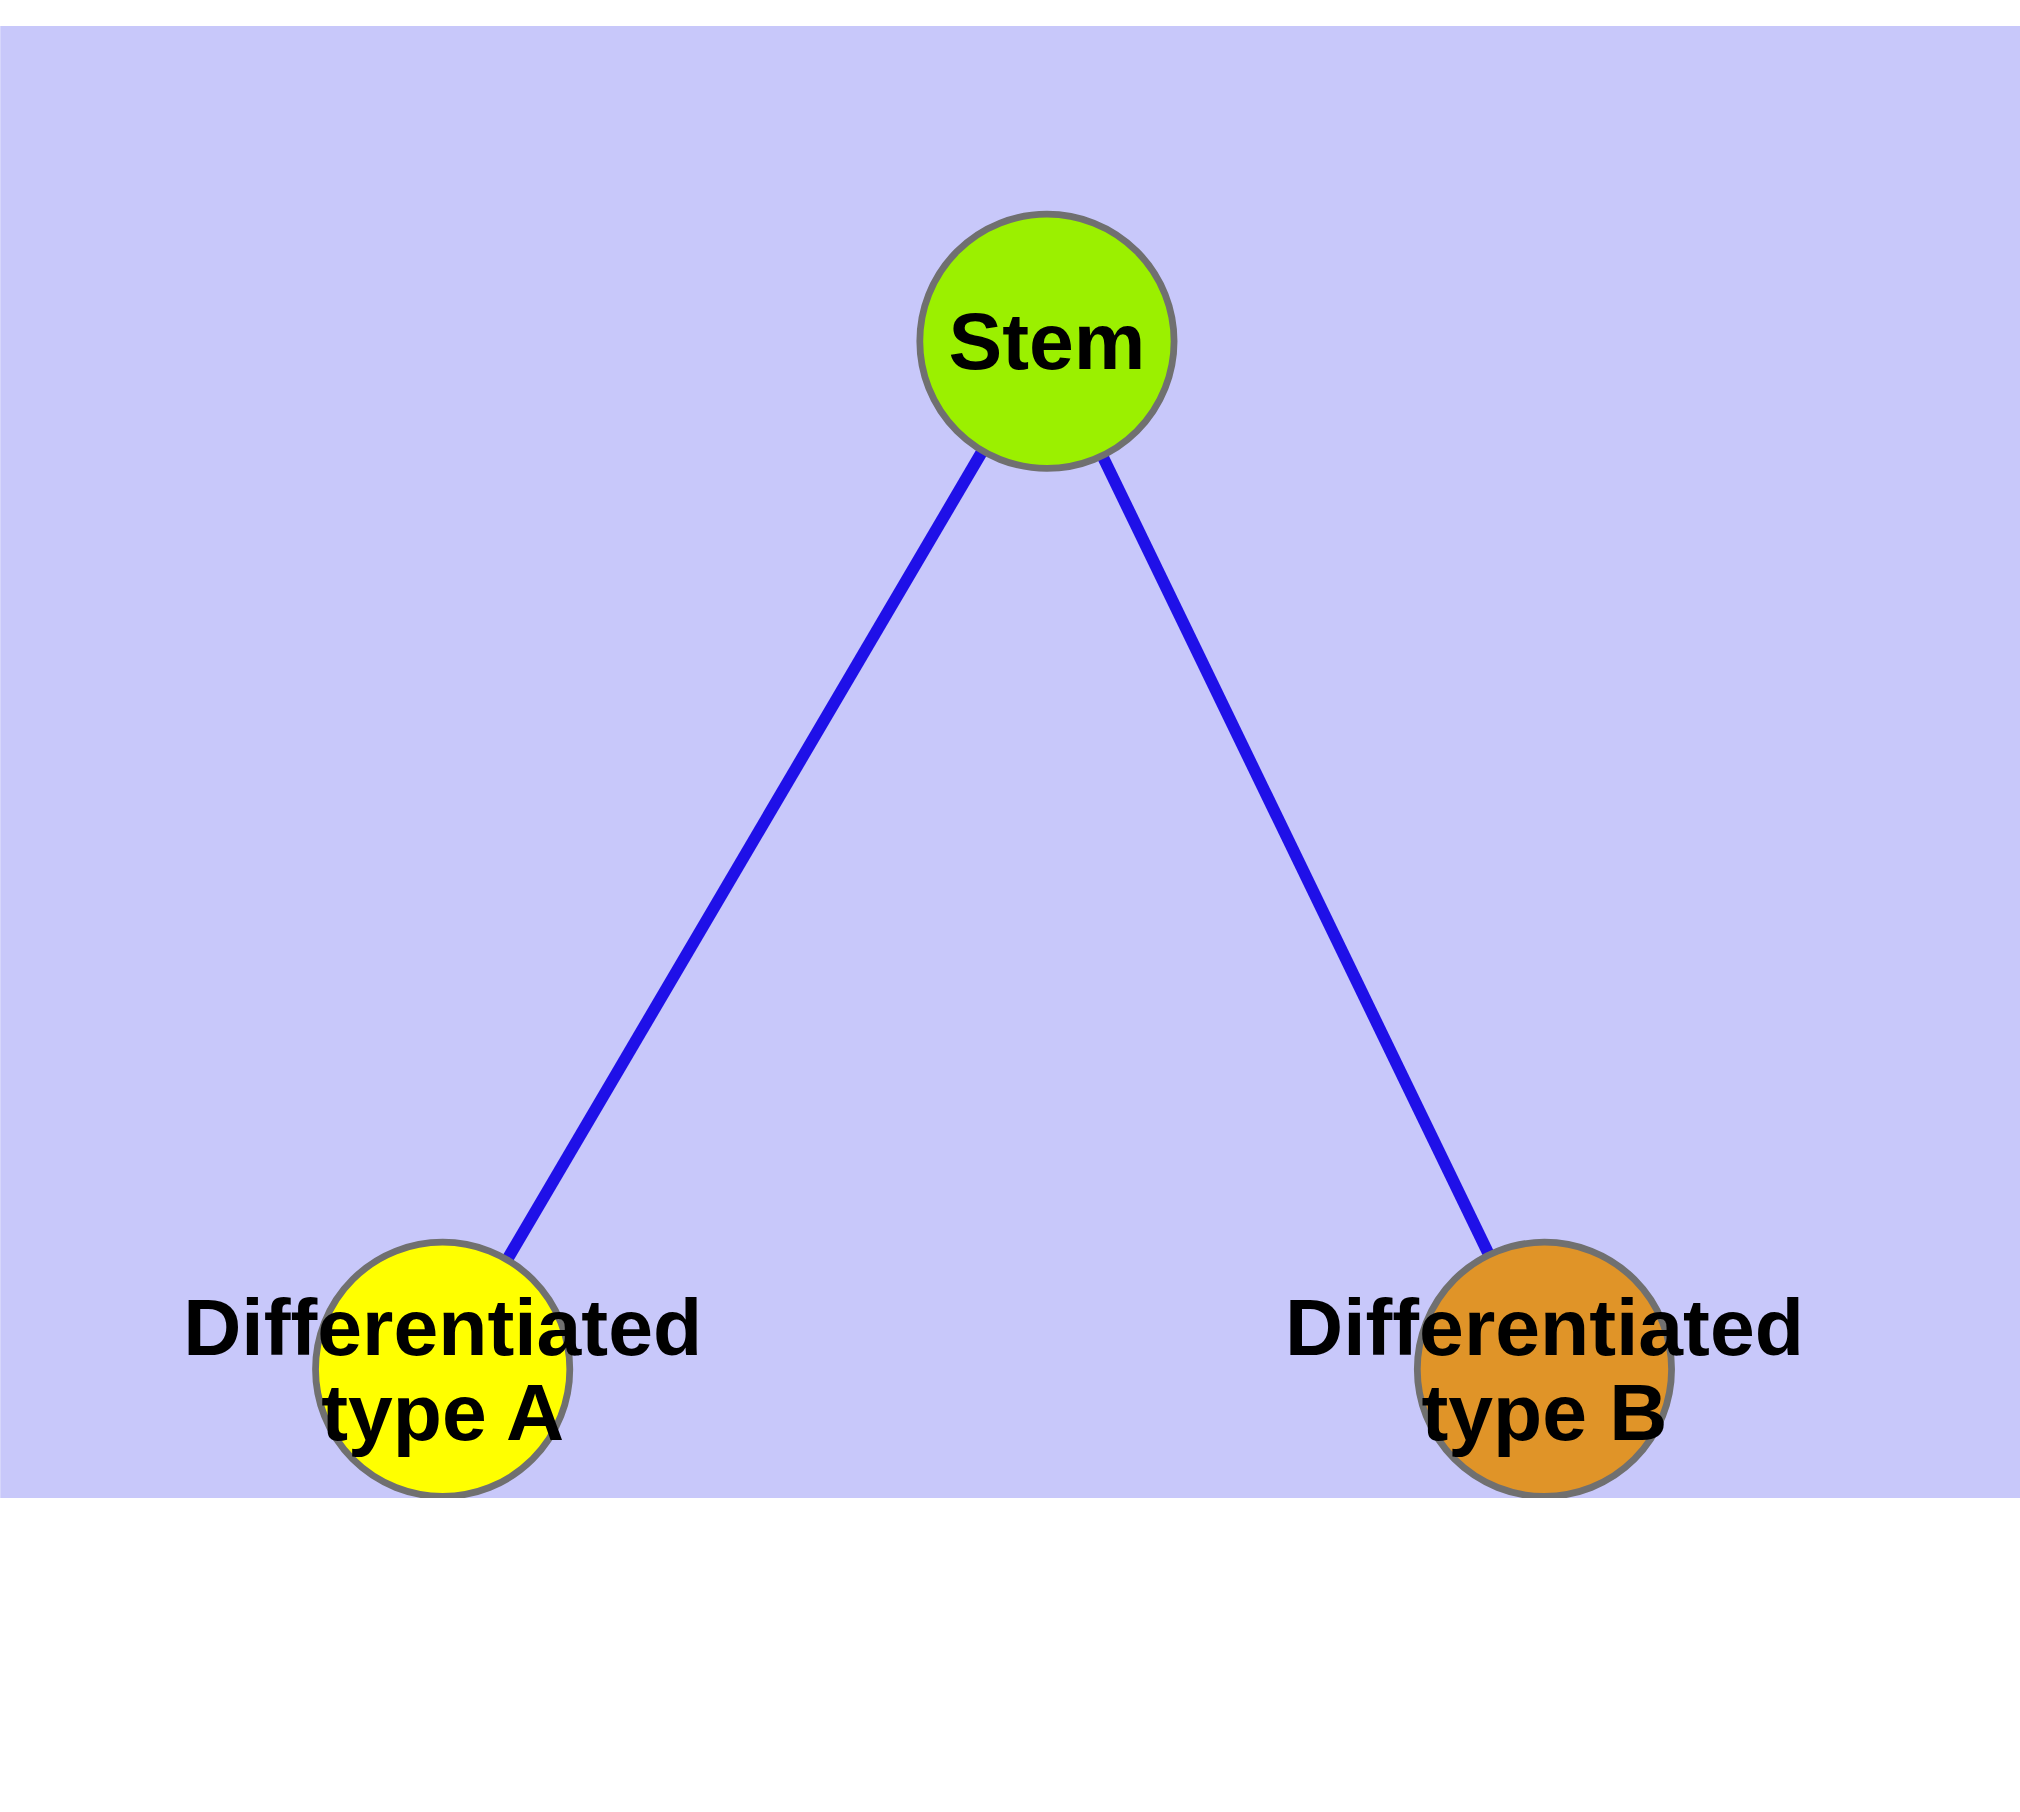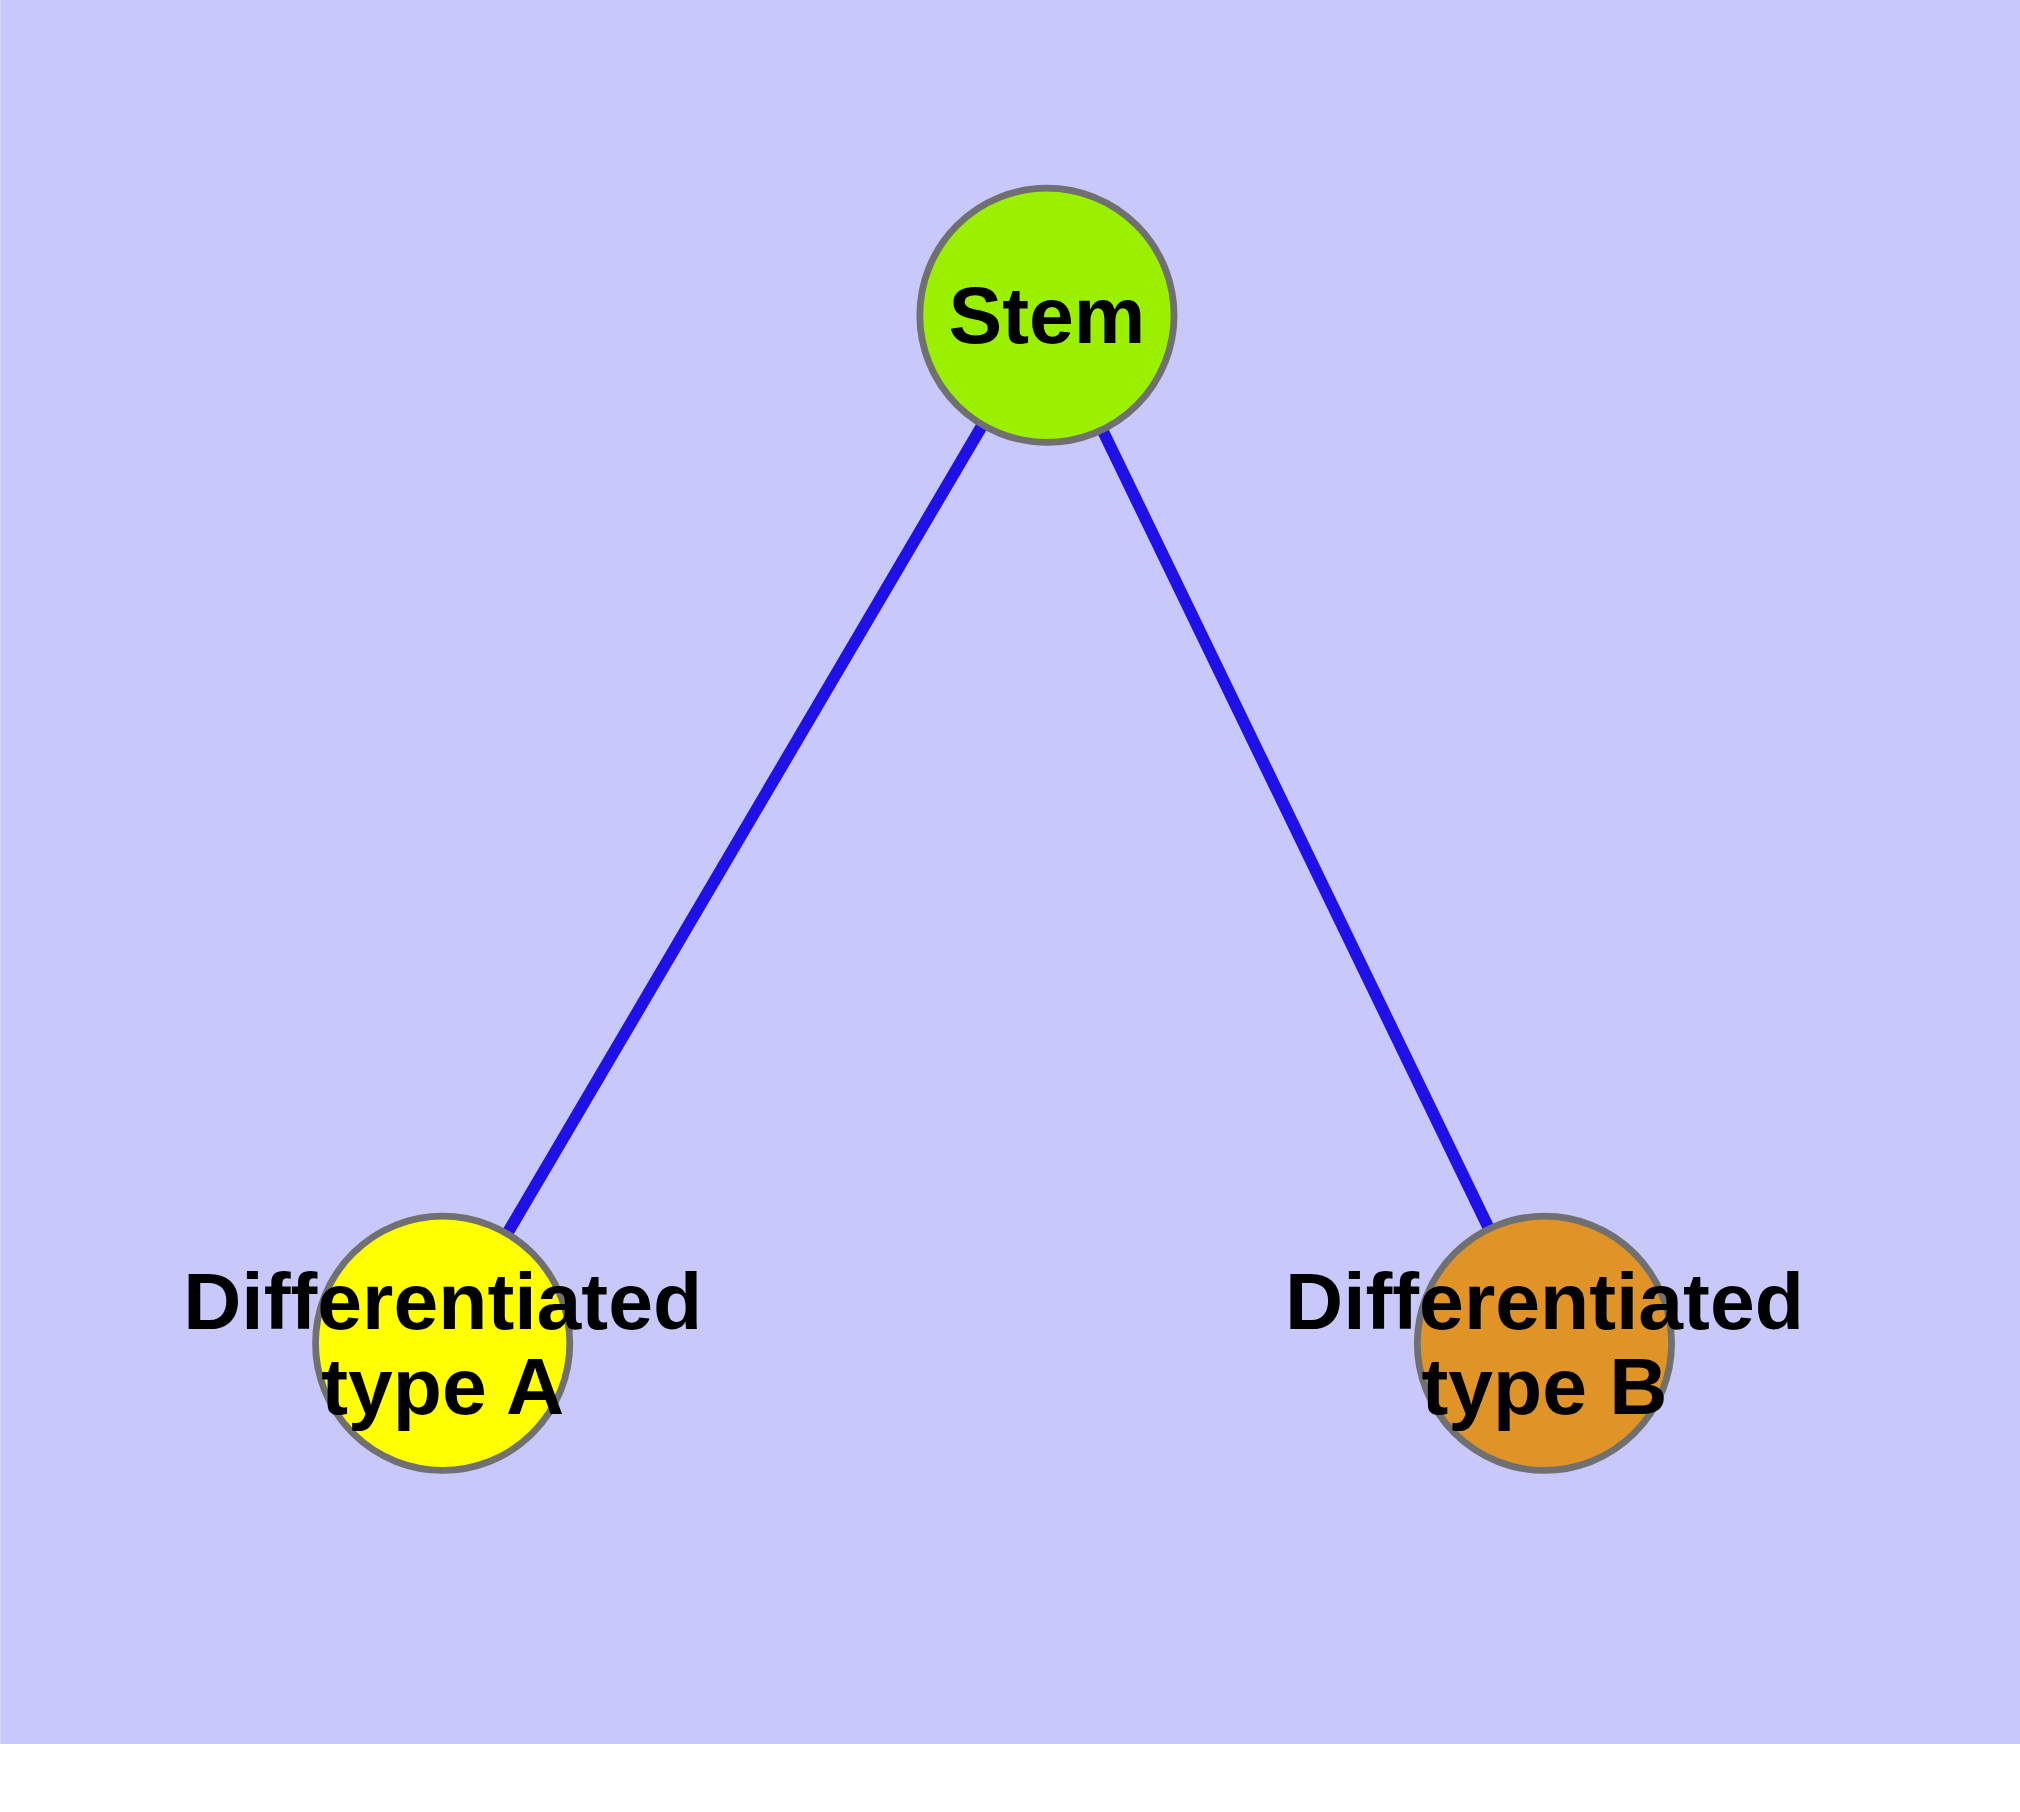--- a/index.html
+++ b/index.html
@@ -25,21 +25,21 @@
     font-weight: bold;
     fill: #000000;
     text-anchor: middle;
     dominant-baseline: auto;
     white-space: pre;
   }
 </style>
 </head>
 <body>
 
-<div id="canvas" style="width: 2021px; height: 1744px;">
+<div id="canvas" style="width: 2021px; height: 1472px; margin-top: 26px;">
   <svg id="graph-svg" viewBox="0 0 2384 2138" xmlns="http://www.w3.org/2000/svg" style="width: 2021px; height: 1812px;">
 
     <rect id="bg-rect" x="0" y="0" width="2384" height="2138" fill="#C8C8FA"></rect>
 
     <g id="edge-layer">
         <line x1="1158.988915436649" y1="501.31479042825345" x2="598.011084563351" y2="1455.6852095717466" stroke="#1F10E8" stroke-width="14" stroke-linecap="butt"></line>
         <line x1="1300.3399581468507" y1="507.02107194570704" x2="1756.6600418531493" y2="1449.978928054293" stroke="#1F10E8" stroke-width="14" stroke-linecap="butt"></line>
       </g>
     <g id="node-layer">
         <circle cx="1235" cy="372" r="150" fill="#9BF000" stroke="#707070" stroke-width="8"></circle>

